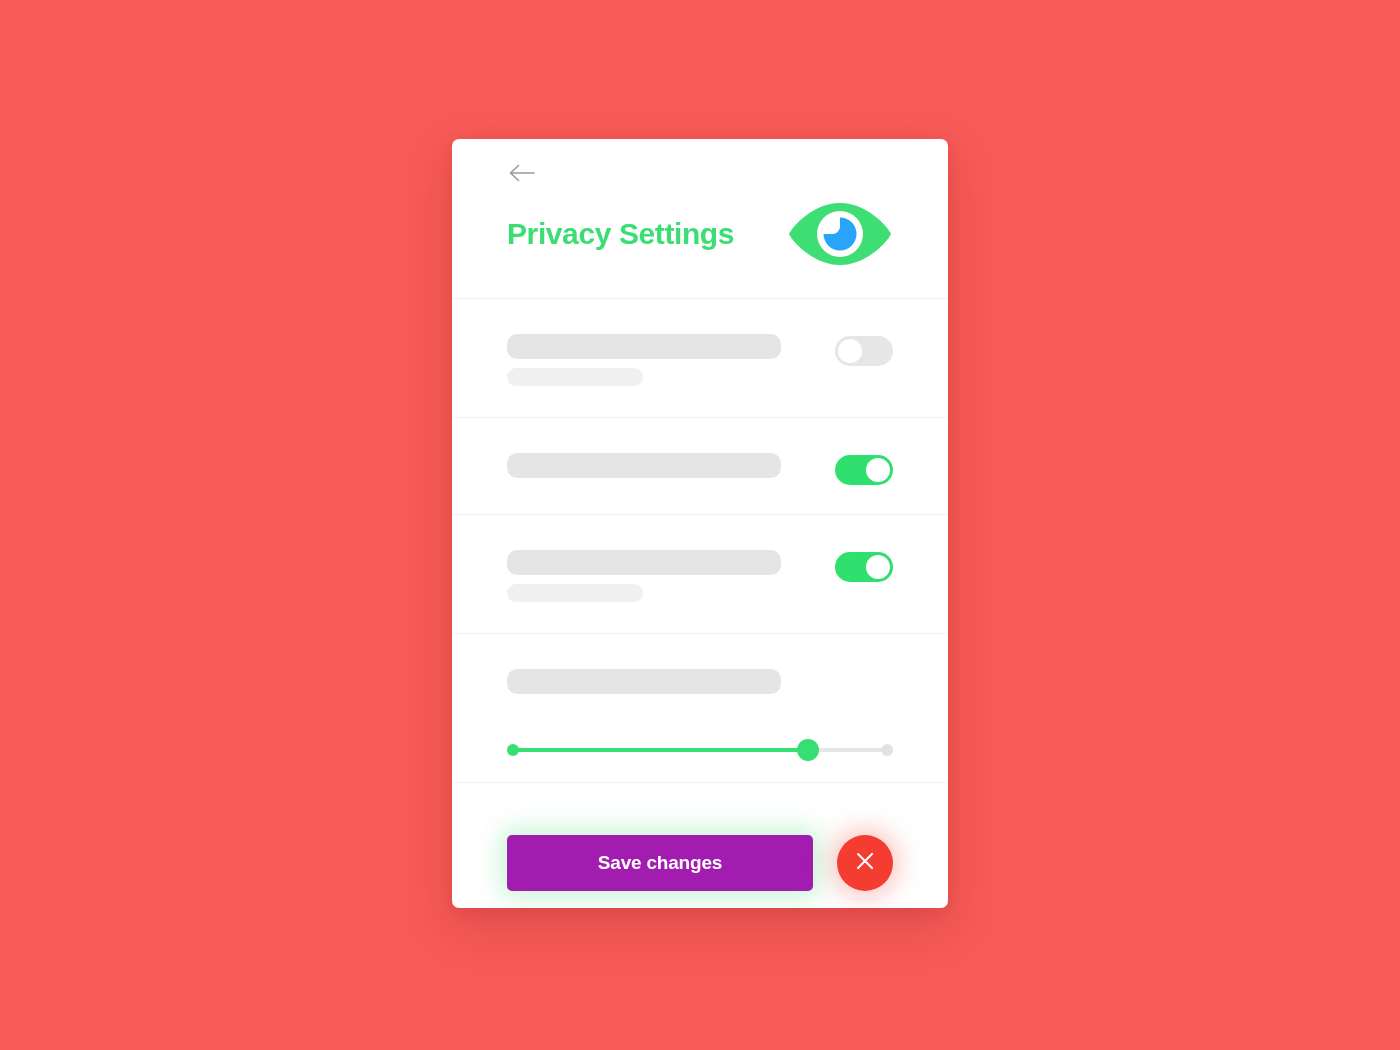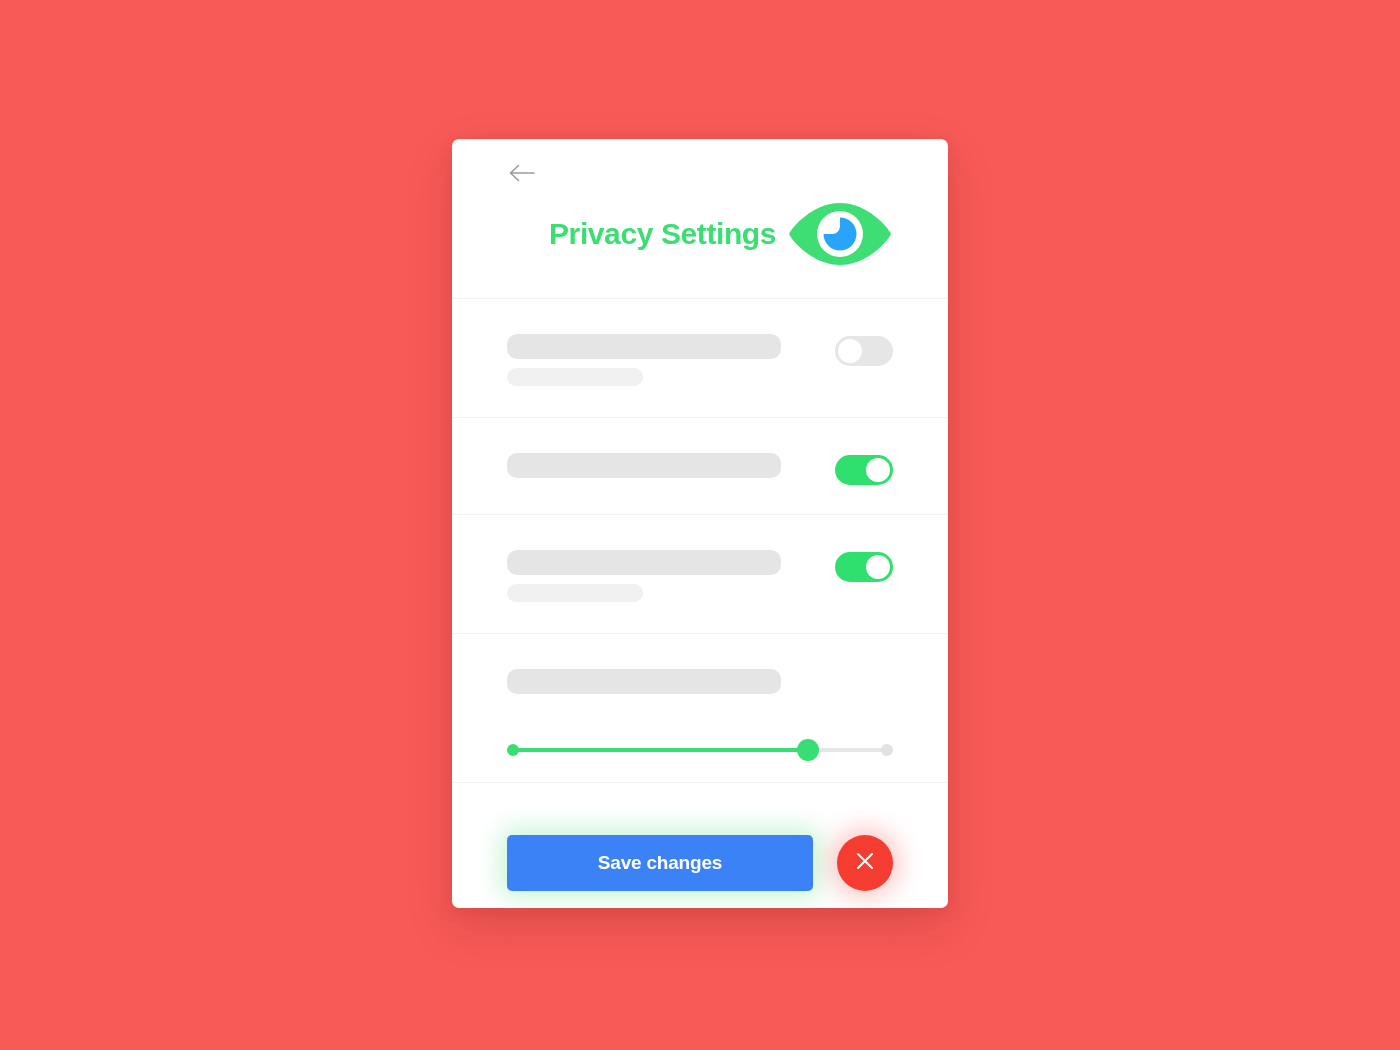--- a/index.html
+++ b/index.html
@@ -50,21 +50,20 @@
   .back-btn svg { display: block; }
 
   .header-main {
     position: absolute;
     left: 55px;
     right: 55px;
     top: 62px;
     display: flex;
     align-items: center;
     justify-content: space-between;
-    margin-left: 42px;
   }
 
   .page-title {
     font-size: 30px;
     font-weight: bold;
     color: #3BDE73;
     letter-spacing: -0.4px;
     white-space: nowrap;
   }
 
@@ -194,21 +193,21 @@
     align-items: center;
     padding: 0 55px;
     gap: 24px;
   }
 
   .save-btn {
     flex: 1;
     height: 56px;
     border: none;
     border-radius: 5px;
-    background: #3b82f6;
+    background: #a21caf;
     color: #ffffff;
     font-family: "Liberation Sans", sans-serif;
     font-size: 19px;
     font-weight: bold;
     letter-spacing: -0.2px;
     cursor: pointer;
     box-shadow: 0 0 24px 6px rgba(62, 222, 116, 0.30);
   }
 
   .close-btn {

